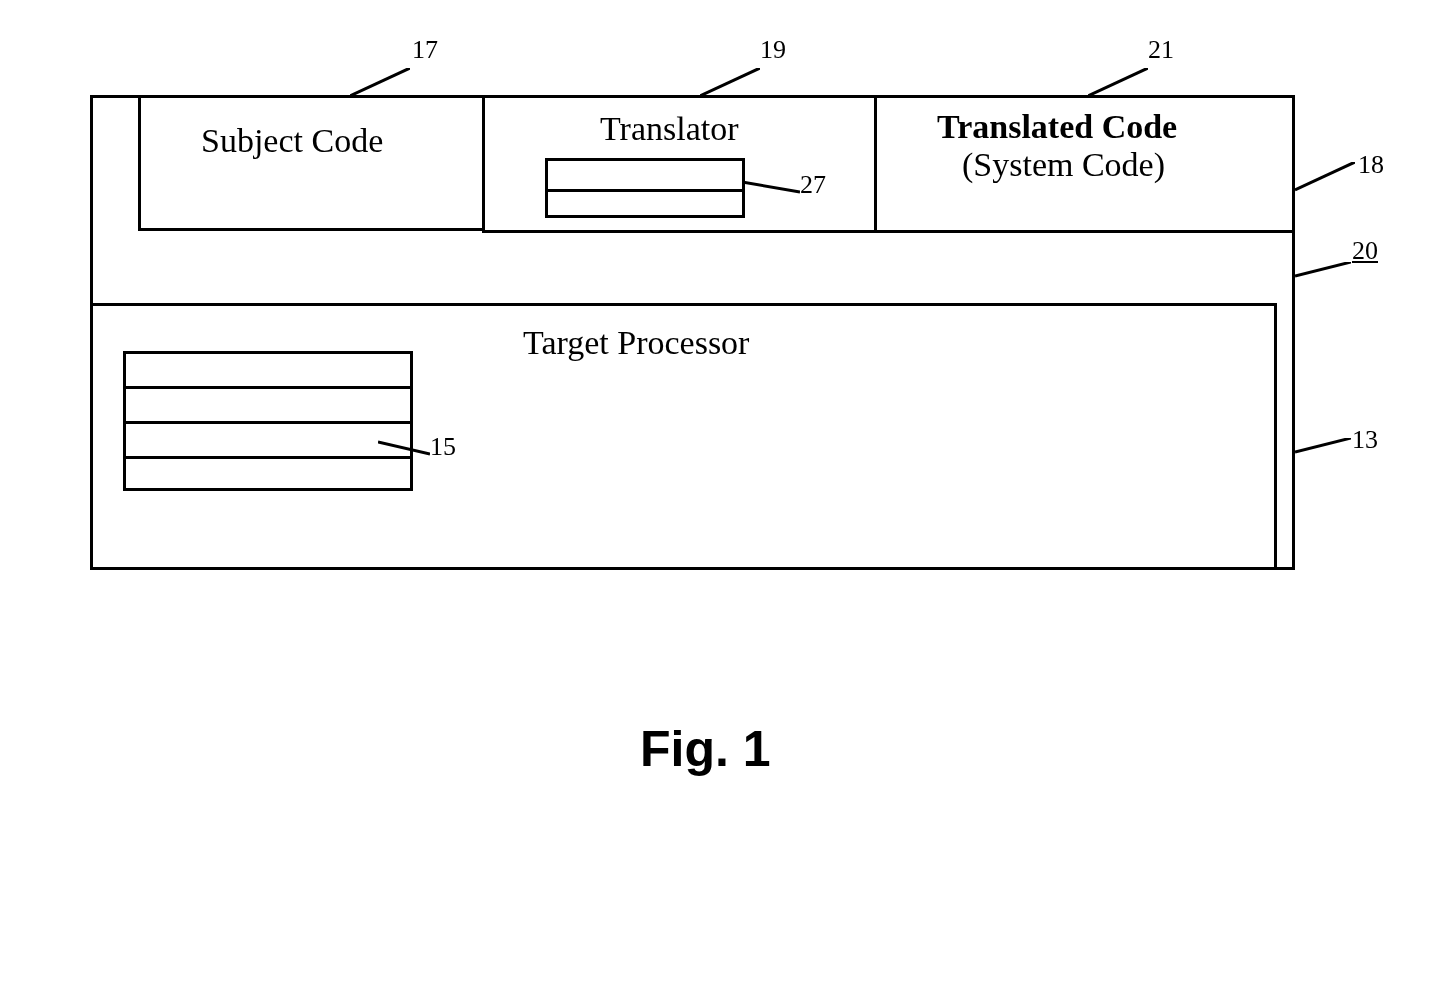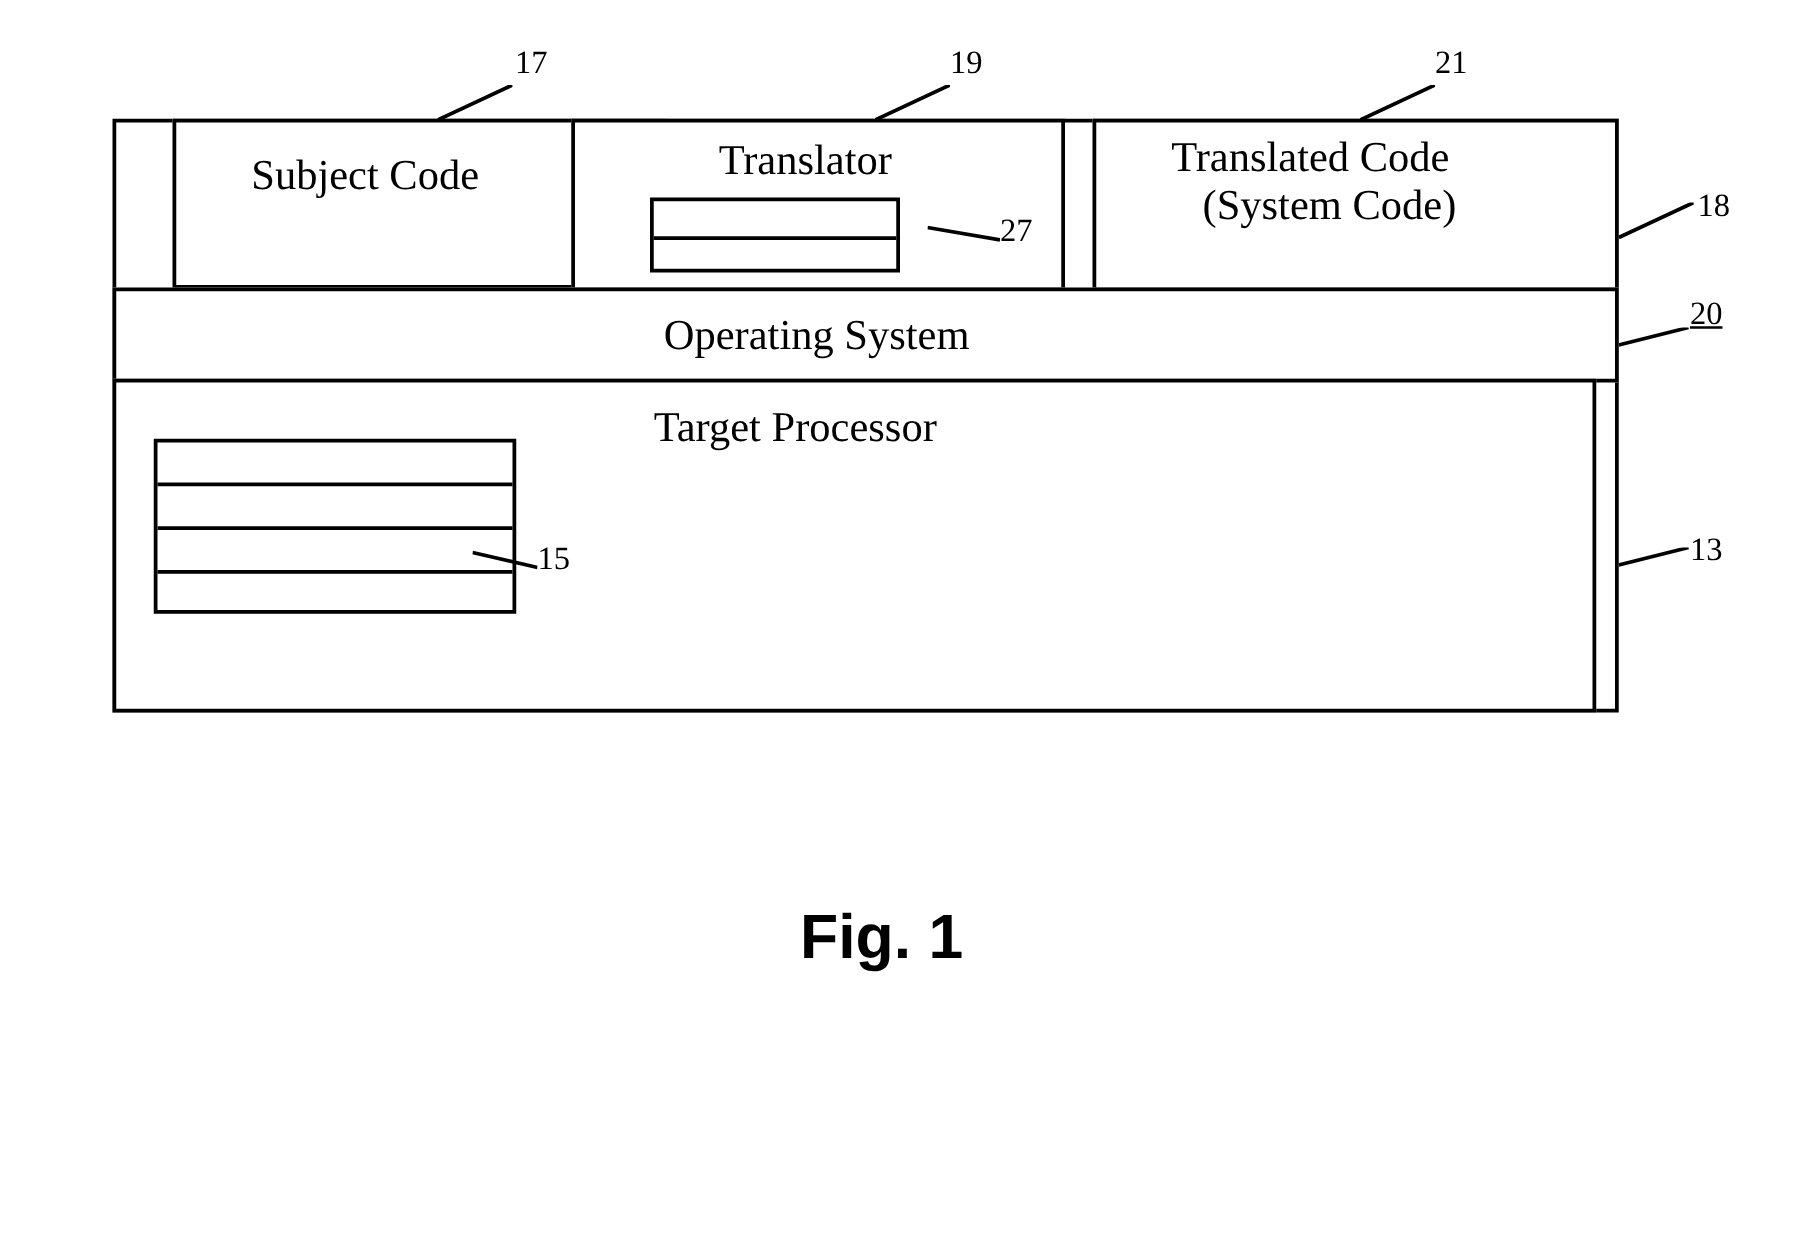--- a/index.html
+++ b/index.html
@@ -57,36 +57,33 @@
 <body>
 
 <div class="canvas">
 
   <div class="box" style="left:90px; top:95px; width:1205px; height:475px;"></div>
 
   <div class="box" style="left:90px; top:95px; width:395px; height:136px;margin-left:48px;">
     <span class="label" style="left:60px; top:24px;">Subject Code</span>
   </div>
 
-  <div class="box" style="left:457px; top:95px; width:395px; height:138px;padding-left:28px;">
+  <div class="box" style="left:482px; top:95px; width:395px; height:138px;padding-left:28px;">
     <span class="label" style="left:115px; top:12px;">Translator</span>
 
     <div class="inner-box" style="left:60px; top:60px; width:200px; height:60px;">
       <div class="inner-line" style="top:28px;"></div>
     </div>
   </div>
 
   <div class="box" style="left:874px; top:95px; width:421px; height:138px;">
-    <span class="label" style="left:60px; top:10px;">Translated Code</span>
+    <span class="label" style="left:60px; top:10px;font-weight:bold;">Translated Code</span>
     <span class="label" style="left:85px; top:48px;">(System Code)</span>
   </div>
 
-  <div class="box" style="left:90px; top:230px; width:1205px; height:76px;">
-    <span class="label" style="left:438px; top:17px;">Operating System</span>
-  </div>
 
   <div class="box" style="left:90px; top:303px; width:1187px; height:267px;">
     <span class="label" style="left:430px; top:18px;">Target Processor</span>
 
     <div class="inner-box" style="left:30px; top:45px; width:290px; height:140px;">
       <div class="inner-line" style="top:32px;"></div>
       <div class="inner-line" style="top:67px;"></div>
       <div class="inner-line" style="top:102px;"></div>
     </div>
   </div>

